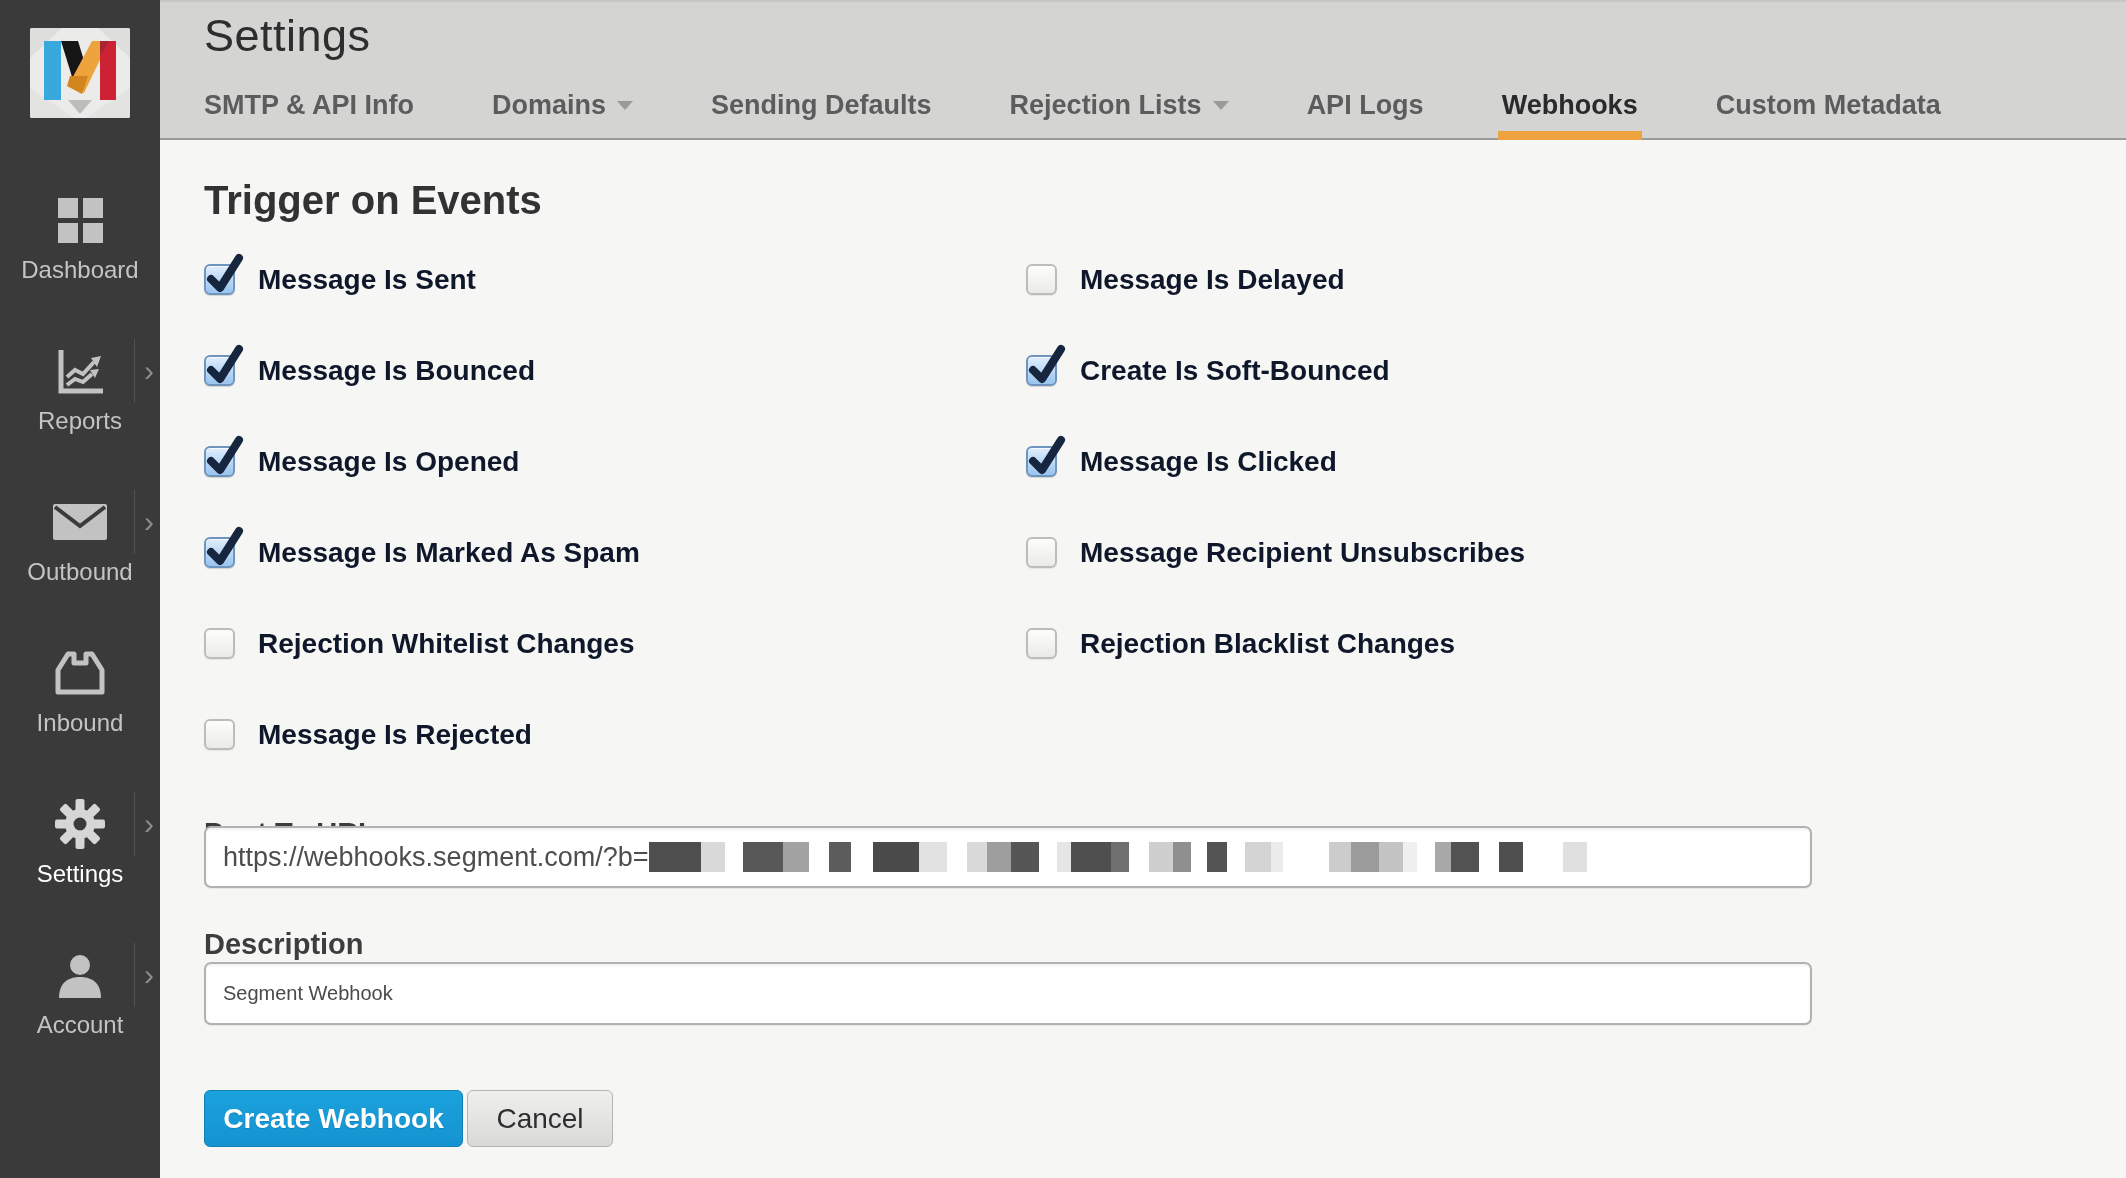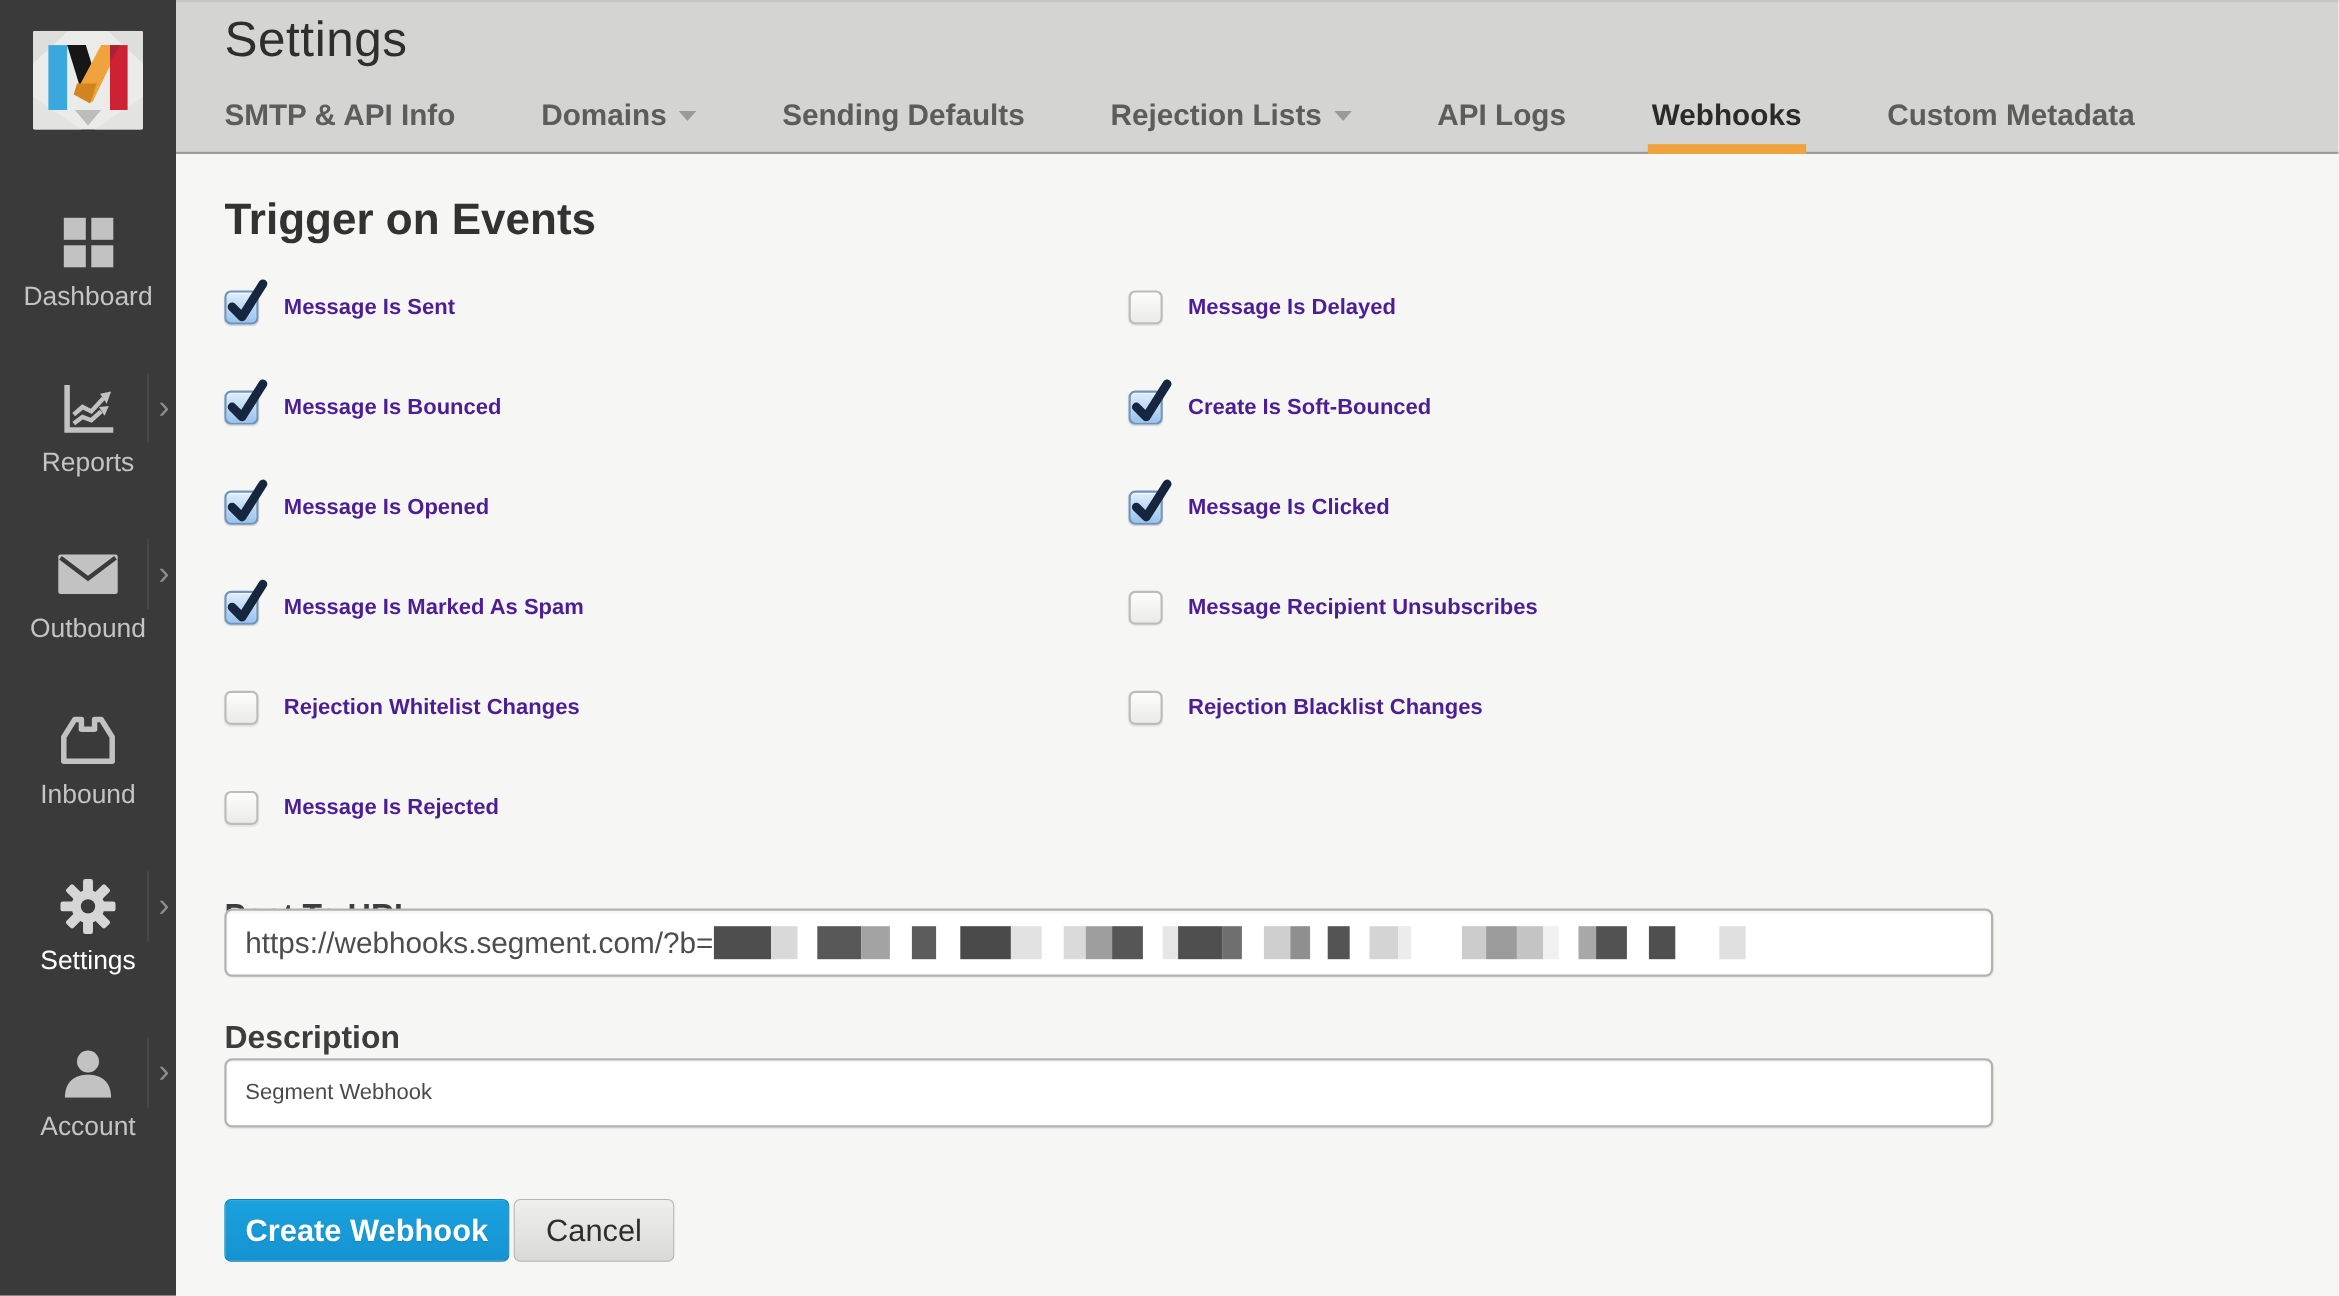--- a/index.html
+++ b/index.html
@@ -82,21 +82,21 @@
     border:2px solid #bcbcba; cursor:pointer; flex:0 0 auto;
     box-shadow:0 1px 1px rgba(0,0,0,0.07);
   }
   .cb.checked {
     background:linear-gradient(#d9eafb 10%, #9ec7f0 90%);
     border:2px solid #6f94bd;
     box-shadow:inset 0 1px 1px rgba(255,255,255,0.85), 0 1px 1px rgba(0,0,0,0.15);
   }
   .cb .tick { display:none; position:absolute; left:0px; top:-13px; width:38px; height:44px; pointer-events:none; }
   .cb.checked .tick { display:block; }
-  .cb-label { font-size:20px; font-weight:600; color:#4c1d95; white-space:nowrap; }
+  .cb-label { font-size:28px; font-weight:600; color:#0f172a; white-space:nowrap; }
 
   .field-label { position:absolute; left:44px; font-size:29px; font-weight:bold; color:#3d3d3d; }
   .lbl-url  { top:629px;margin-top:48px; }
   .lbl-desc { top:788px; }
 
   .text-input {
     position:absolute; left:44px; width:1608px;
     background:#ffffff; border:2px solid #b2b2b1; border-radius:7px;
     font-size:27px; color:#4d4d4d;
     box-shadow:inset 0 2px 3px rgba(0,0,0,0.05), 0 1px 1px rgba(0,0,0,0.06);

